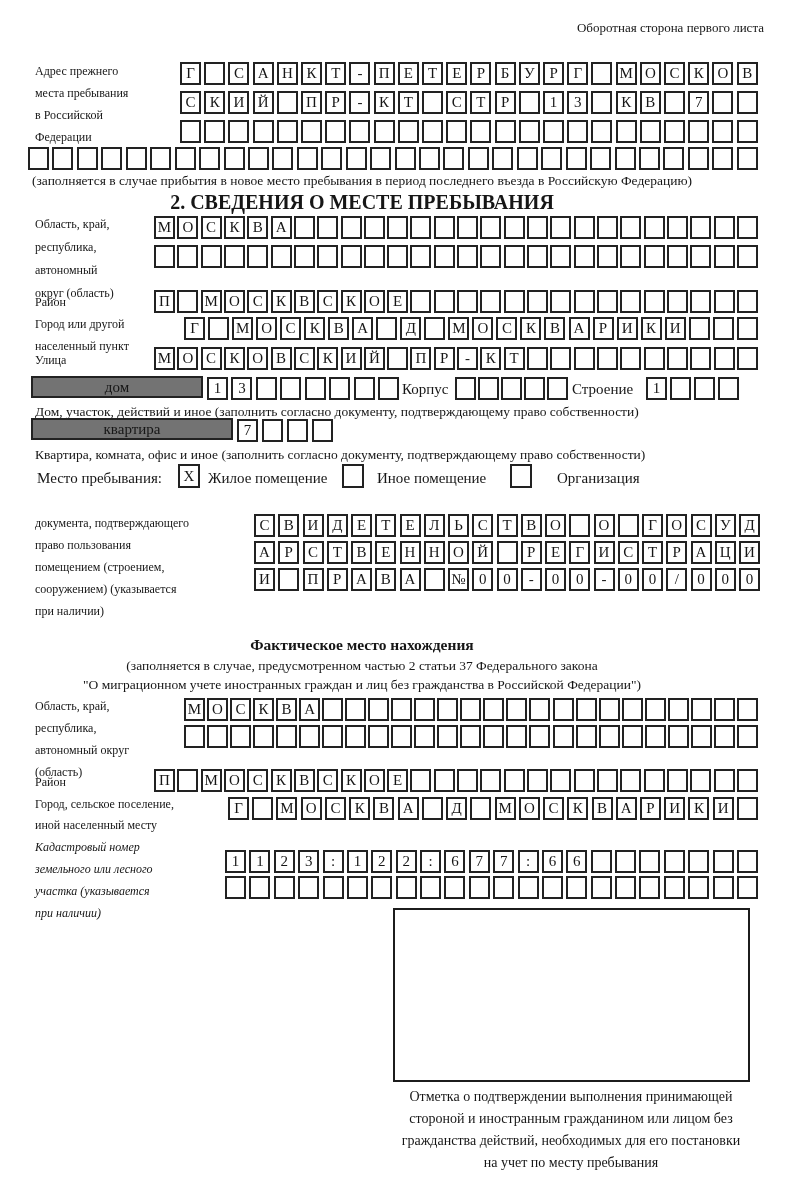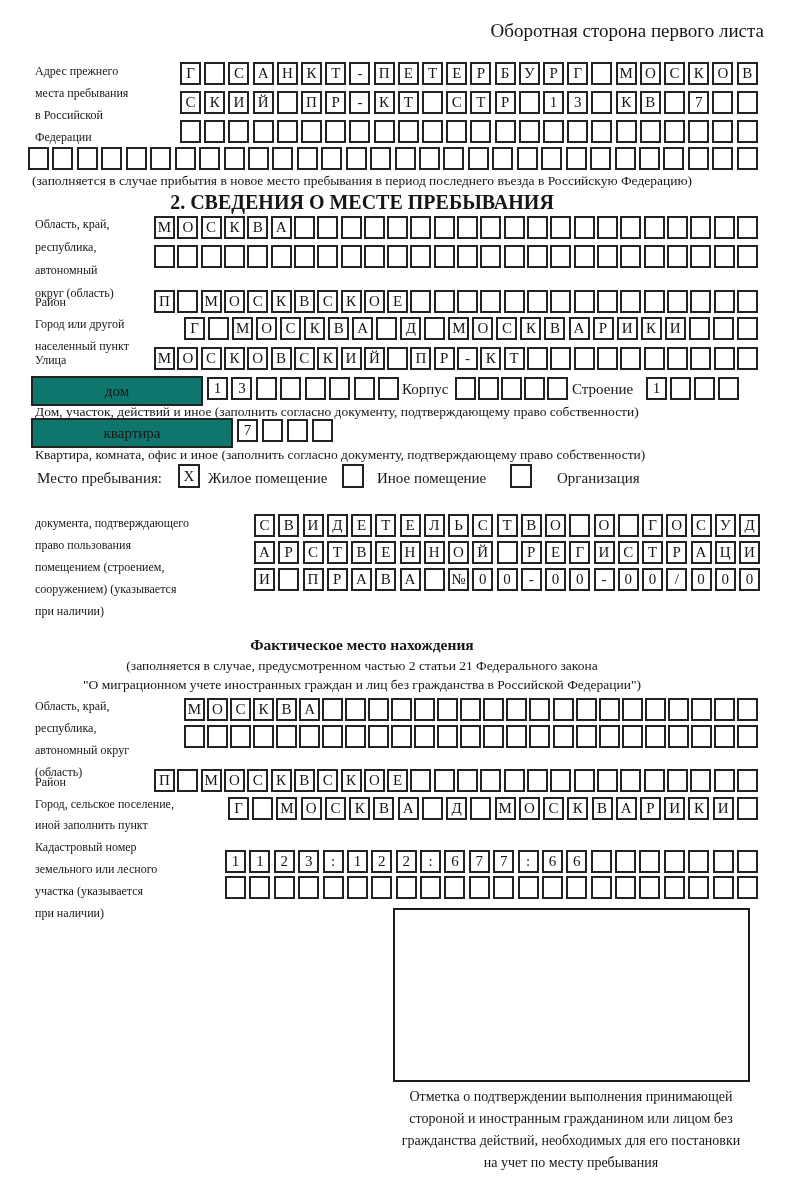--- a/index.html
+++ b/index.html
@@ -14,36 +14,36 @@
     box-sizing:border-box;flex:0 0 21px;width:21px;height:23px;
     border:2px solid #222;display:flex;align-items:center;justify-content:center;
     font-size:15px;line-height:1;background:#fff;
   }
   .label{position:absolute;font-size:12px;line-height:22px;}
   .label div{white-space:nowrap;}
   .caption{position:absolute;font-size:13.5px;line-height:17px;}
   .center{left:0;width:724px;text-align:center;}
   .title{position:absolute;font-weight:bold;text-align:center;}
   .wide-box{
-    position:absolute;box-sizing:border-box;height:30px;border:2px solid #222;
-    display:flex;align-items:center;justify-content:center;font-size:15px;background:#0f766e;
+    position:absolute;box-sizing:border-box;height:22px;border:2px solid #222;
+    display:flex;align-items:center;justify-content:center;font-size:15px;background:#737373;
   }
   .checkbox{
     position:absolute;box-sizing:border-box;width:22px;height:24px;border:2px solid #222;
     display:flex;align-items:center;justify-content:center;font-size:15px;background:#fff;
   }
   .inline-label{position:absolute;font-size:15px;line-height:22px;white-space:nowrap;}
   .stamp-box{position:absolute;box-sizing:border-box;border:2px solid #1c1c1c;background:#fff;}
 </style>
 </head>
 <body>
 
 <div class="page">
 
-  <div class="abs" style="top:20px;right:36px;font-size:19px;margin-left:27px;">Оборотная сторона первого листа</div>
+  <div class="abs" style="top:20px;right:36px;font-size:13px;margin-left:27px;">Оборотная сторона первого листа</div>
 
   <div class="label" style="left:35px;top:60px;width:145px;">
       <div>Адрес прежнего</div>
       <div>места пребывания</div>
       <div>в Российской</div>
       <div>Федерации</div>
     </div>
   <div class="cellrow" style="left:180px;top:62px;width:578px;">
       <span class="cell">Г</span>
       <span class="cell"></span>
@@ -429,21 +429,21 @@
       <span class="cell">0</span>
       <span class="cell">0</span>
       <span class="cell">/</span>
       <span class="cell">0</span>
       <span class="cell">0</span>
       <span class="cell">0</span>
     </div>
 
   <div class="title center" style="top:636px;font-size:15.5px;">Фактическое место нахождения</div>
   <div class="caption center" style="top:656px;line-height:19px;">
-      <div>(заполняется в случае, предусмотренном частью 2 статьи 21 Федерального закона</div>
+      <div>(заполняется в случае, предусмотренном частью 2 статьи 37 Федерального закона</div>
       <div>"О миграционном учете иностранных граждан и лиц без гражданства в Российской Федерации")</div>
     </div>
 
   <div class="label" style="left:35px;top:695px;">
       <div>Область, край,</div>
       <div>республика,</div>
       <div>автономный округ</div>
       <div>(область)</div>
     </div>
   <div class="cellrow" style="left:184px;top:698px;width:574px;">
@@ -526,21 +526,21 @@
       <span class="cell"></span>
       <span class="cell"></span>
       <span class="cell"></span>
       <span class="cell"></span>
       <span class="cell"></span>
       <span class="cell"></span>
     </div>
 
   <div class="label" style="left:35px;top:794px;line-height:21px;">
       <div>Город, сельское поселение,</div>
-      <div>иной заполнить пункт</div>
+      <div>иной населенный месту</div>
     </div>
   <div class="cellrow" style="left:228px;top:797px;width:530px;">
       <span class="cell">Г</span>
       <span class="cell"></span>
       <span class="cell">М</span>
       <span class="cell">О</span>
       <span class="cell">С</span>
       <span class="cell">К</span>
       <span class="cell">В</span>
       <span class="cell">А</span>
@@ -553,21 +553,21 @@
       <span class="cell">К</span>
       <span class="cell">В</span>
       <span class="cell">А</span>
       <span class="cell">Р</span>
       <span class="cell">И</span>
       <span class="cell">К</span>
       <span class="cell">И</span>
       <span class="cell"></span>
     </div>
 
-  <div class="label" style="left:35px;top:836px;">
+  <div class="label" style="left:35px;top:836px;font-style:italic;">
       <div>Кадастровый номер</div>
       <div>земельного или лесного</div>
       <div>участка (указывается</div>
       <div>при наличии)</div>
     </div>
   <div class="cellrow" style="left:225px;top:850px;width:533px;">
       <span class="cell">1</span>
       <span class="cell">1</span>
       <span class="cell">2</span>
       <span class="cell">3</span>

